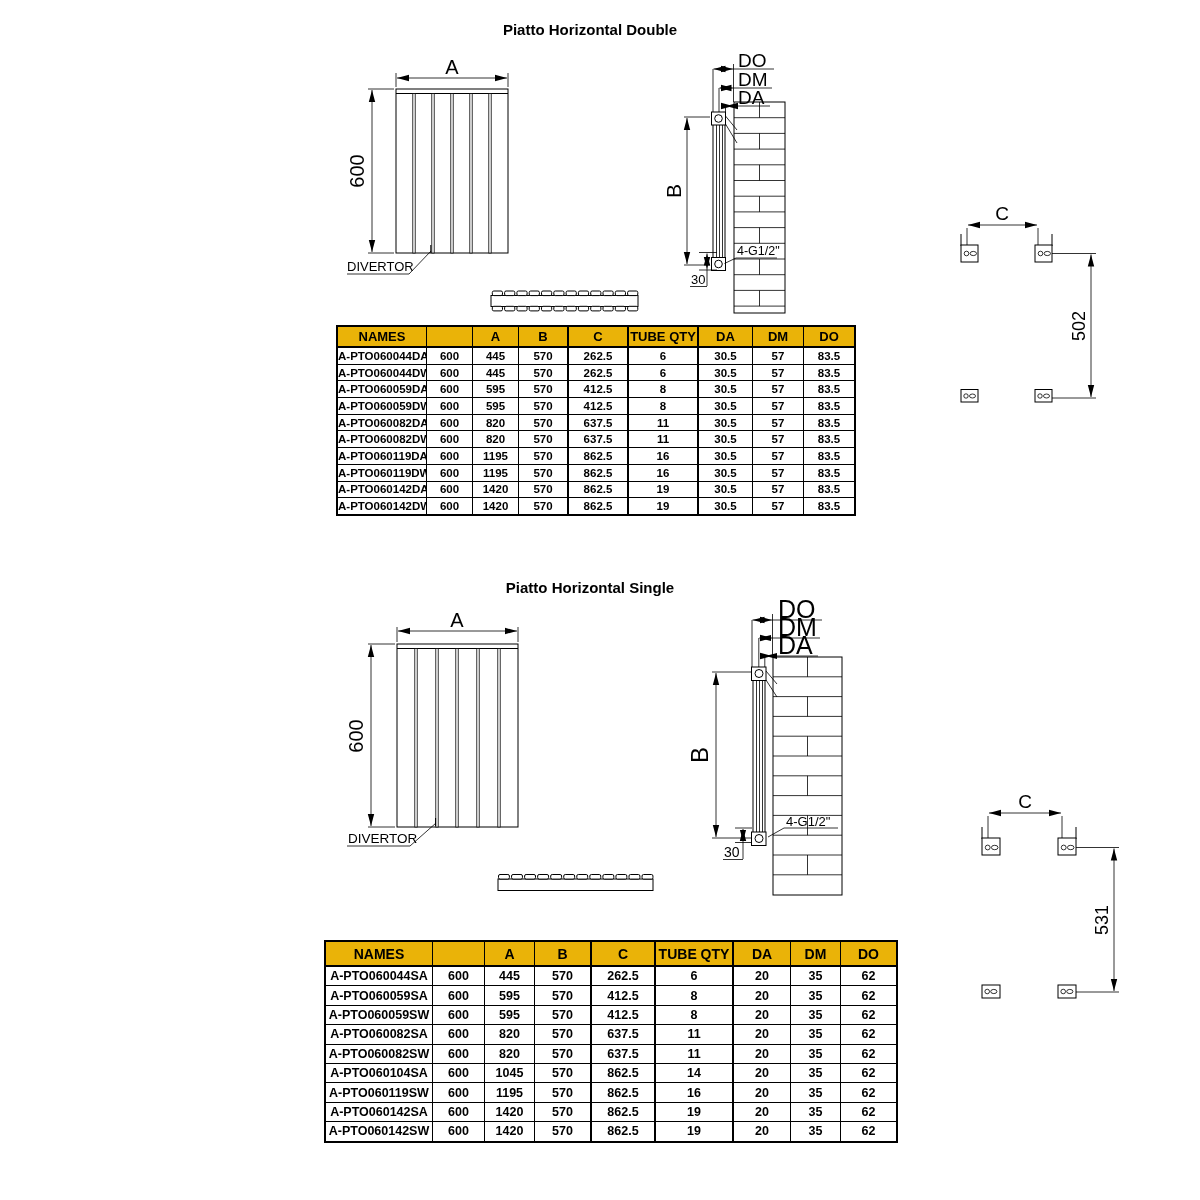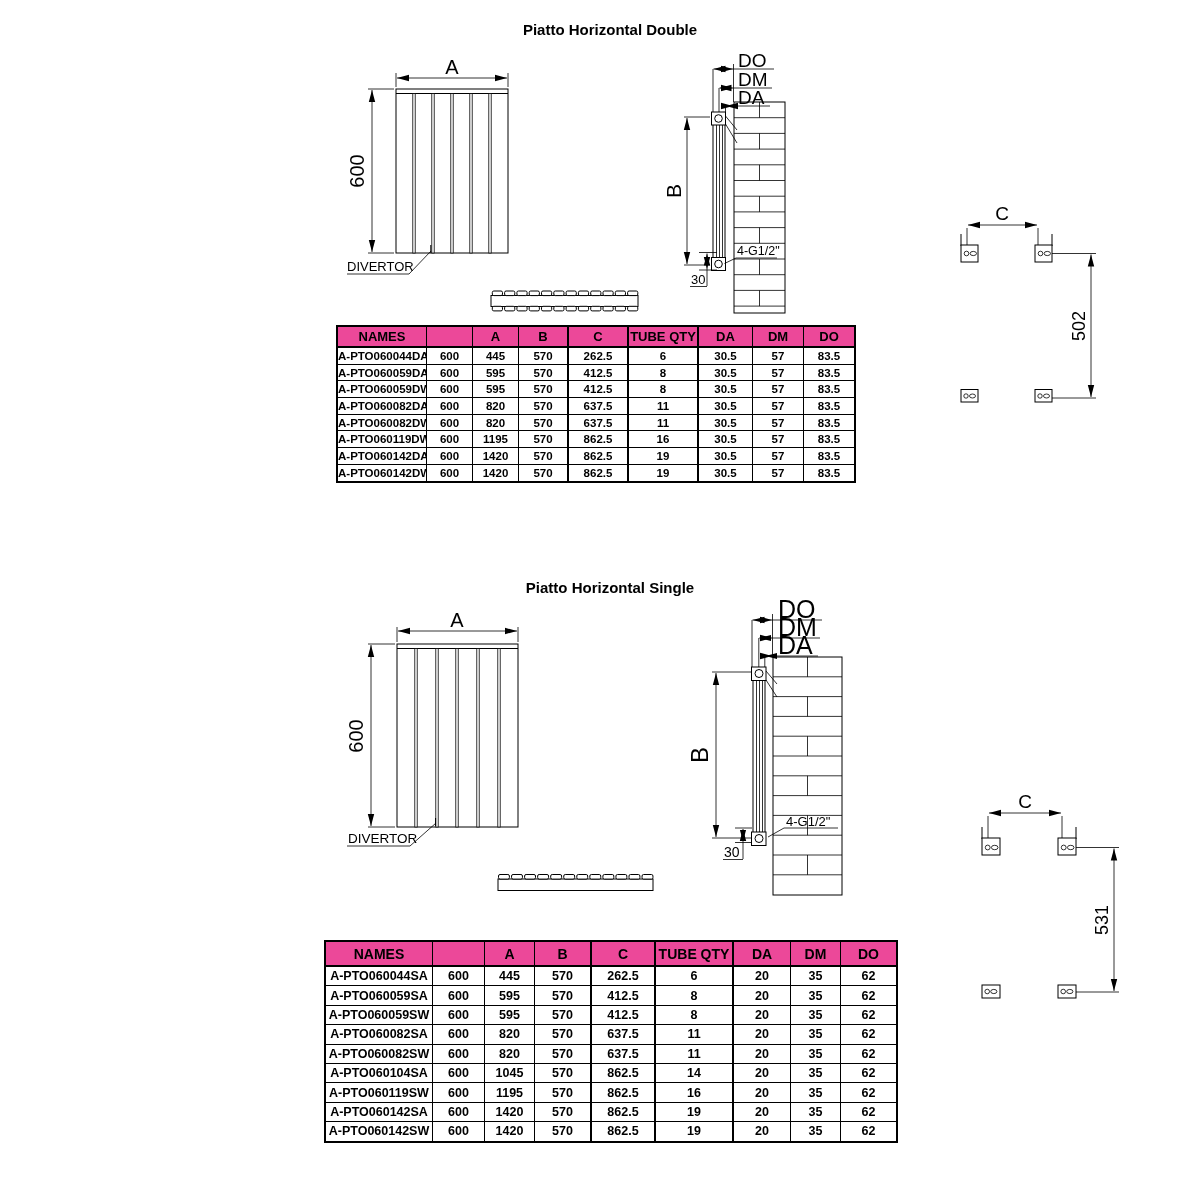--- a/index.html
+++ b/index.html
@@ -1,31 +1,31 @@
 <!DOCTYPE html>
 <html><head>
 <meta charset="utf-8">
 <style>
   html,body{margin:0;padding:0;background:#fff}
   .page{position:relative;width:1200px;height:1200px;background:#fff;overflow:hidden;
         font-family:"Liberation Sans",sans-serif;color:#000}
-  .title{position:absolute;left:610px;transform:translateX(-50%);font-weight:bold;
+  .title{position:absolute;left:590px;transform:translateX(-50%);font-weight:bold;
          font-size:15px;white-space:nowrap}
   svg.draw{position:absolute;left:0;pointer-events:none}
   svg .ln{stroke:#000;stroke-width:1;fill:none}
   svg .thin{stroke:#000;stroke-width:0.8;fill:none}
   svg .wfill{fill:#fff;stroke:#000;stroke-width:1}
   svg .sep{fill:#fff;stroke:#000;stroke-width:0.8}
   svg text{fill:#000;font-family:"Liberation Sans",sans-serif}
   
   table.spec{position:absolute;border-collapse:collapse;table-layout:fixed;background:#fff;
              border:2px solid #000}
   table.spec th,table.spec td{border:1px solid #000;font-weight:bold;text-align:center;
              padding:0;overflow:hidden;white-space:nowrap;vertical-align:middle}
-  table.spec th{background:#ec4899}
+  table.spec th{background:#eab308}
   table.spec thead th{border-bottom:2px solid #000}
   table.spec th:nth-child(4),table.spec td:nth-child(4),
   table.spec th:nth-child(5),table.spec td:nth-child(5),
   table.spec th:nth-child(6),table.spec td:nth-child(6){border-right-width:2px}
   .t1{left:336px;top:325px;width:507px;font-size:11.5px}
   .t1 th{height:19px;font-size:13px}
   .t1 td{height:15.7px}
   .t1 th:nth-child(1){width:88px}.t1 th:nth-child(2){width:45px}.t1 th:nth-child(3){width:45px}
   .t1 th:nth-child(4){width:48px}.t1 th:nth-child(5){width:58px}.t1 th:nth-child(6){width:68px}
   .t1 th:nth-child(7){width:53px}.t1 th:nth-child(8){width:50px}.t1 th:nth-child(9){width:50px}
@@ -203,20 +203,31 @@
           <td>600</td>
           <td>445</td>
           <td>570</td>
           <td>262.5</td>
           <td>6</td>
           <td>30.5</td>
           <td>57</td>
           <td>83.5</td>
         </tr>
         <tr>
+          <td>A-PTO060044DW</td>
+          <td>600</td>
+          <td>445</td>
+          <td>570</td>
+          <td>262.5</td>
+          <td>6</td>
+          <td>30.5</td>
+          <td>57</td>
+          <td>83.5</td>
+        </tr>
+        <tr>
           <td>A-PTO060059DA</td>
           <td>600</td>
           <td>595</td>
           <td>570</td>
           <td>412.5</td>
           <td>8</td>
           <td>30.5</td>
           <td>57</td>
           <td>83.5</td>
         </tr>
@@ -242,20 +253,31 @@
           <td>57</td>
           <td>83.5</td>
         </tr>
         <tr>
           <td>A-PTO060082DW</td>
           <td>600</td>
           <td>820</td>
           <td>570</td>
           <td>637.5</td>
           <td>11</td>
+          <td>30.5</td>
+          <td>57</td>
+          <td>83.5</td>
+        </tr>
+        <tr>
+          <td>A-PTO060119DA</td>
+          <td>600</td>
+          <td>1195</td>
+          <td>570</td>
+          <td>862.5</td>
+          <td>16</td>
           <td>30.5</td>
           <td>57</td>
           <td>83.5</td>
         </tr>
         <tr>
           <td>A-PTO060119DW</td>
           <td>600</td>
           <td>1195</td>
           <td>570</td>
           <td>862.5</td>

